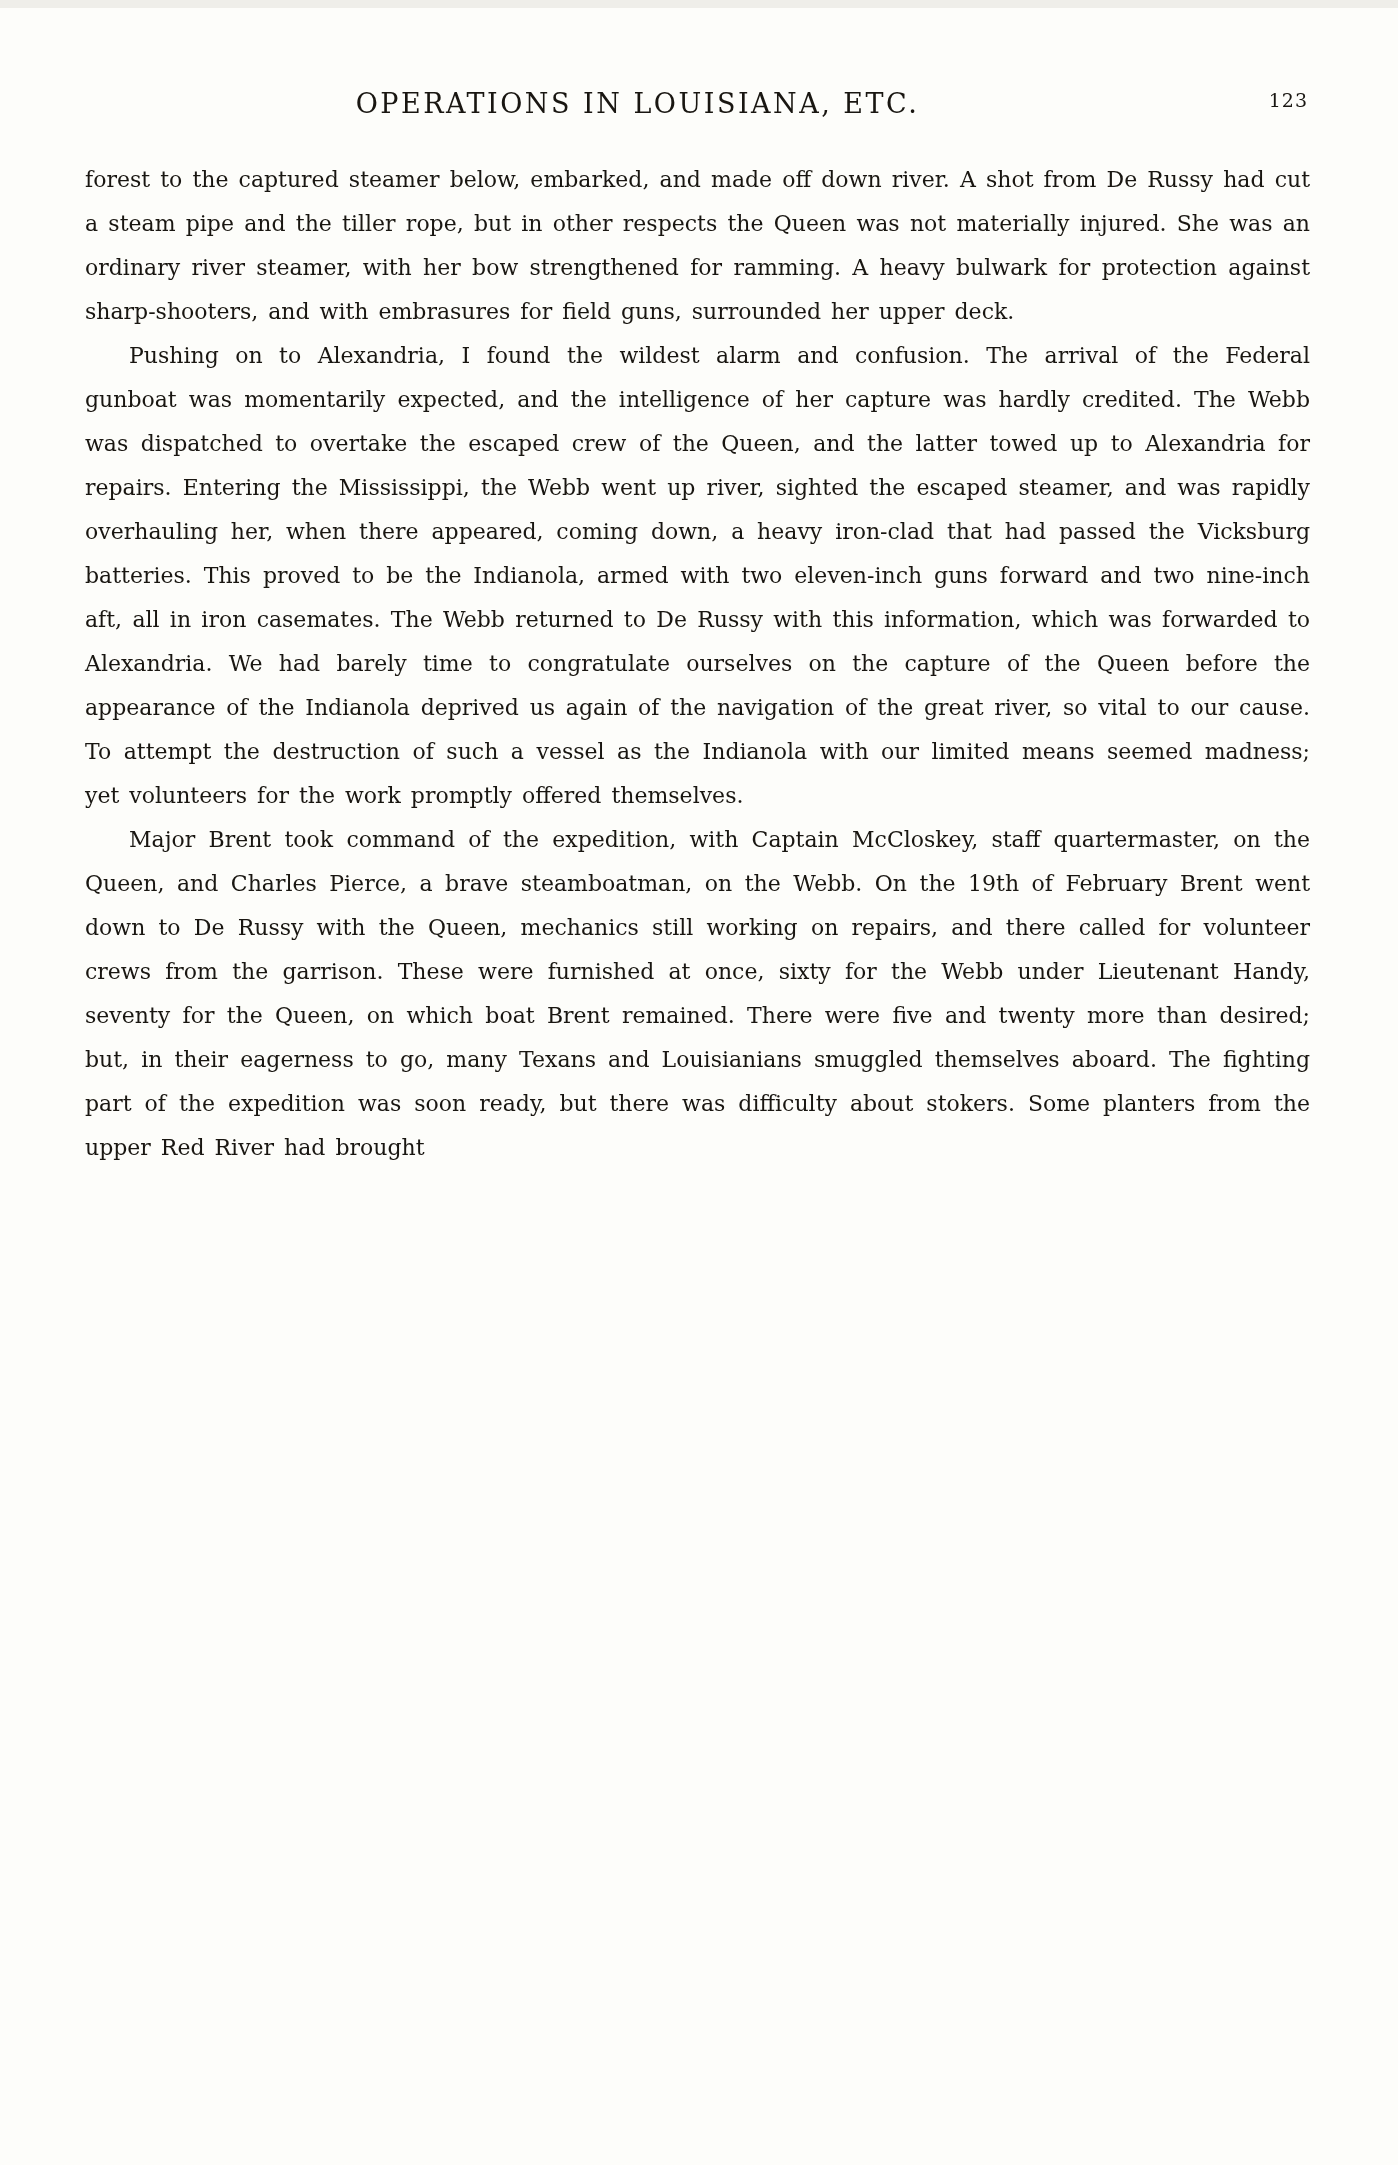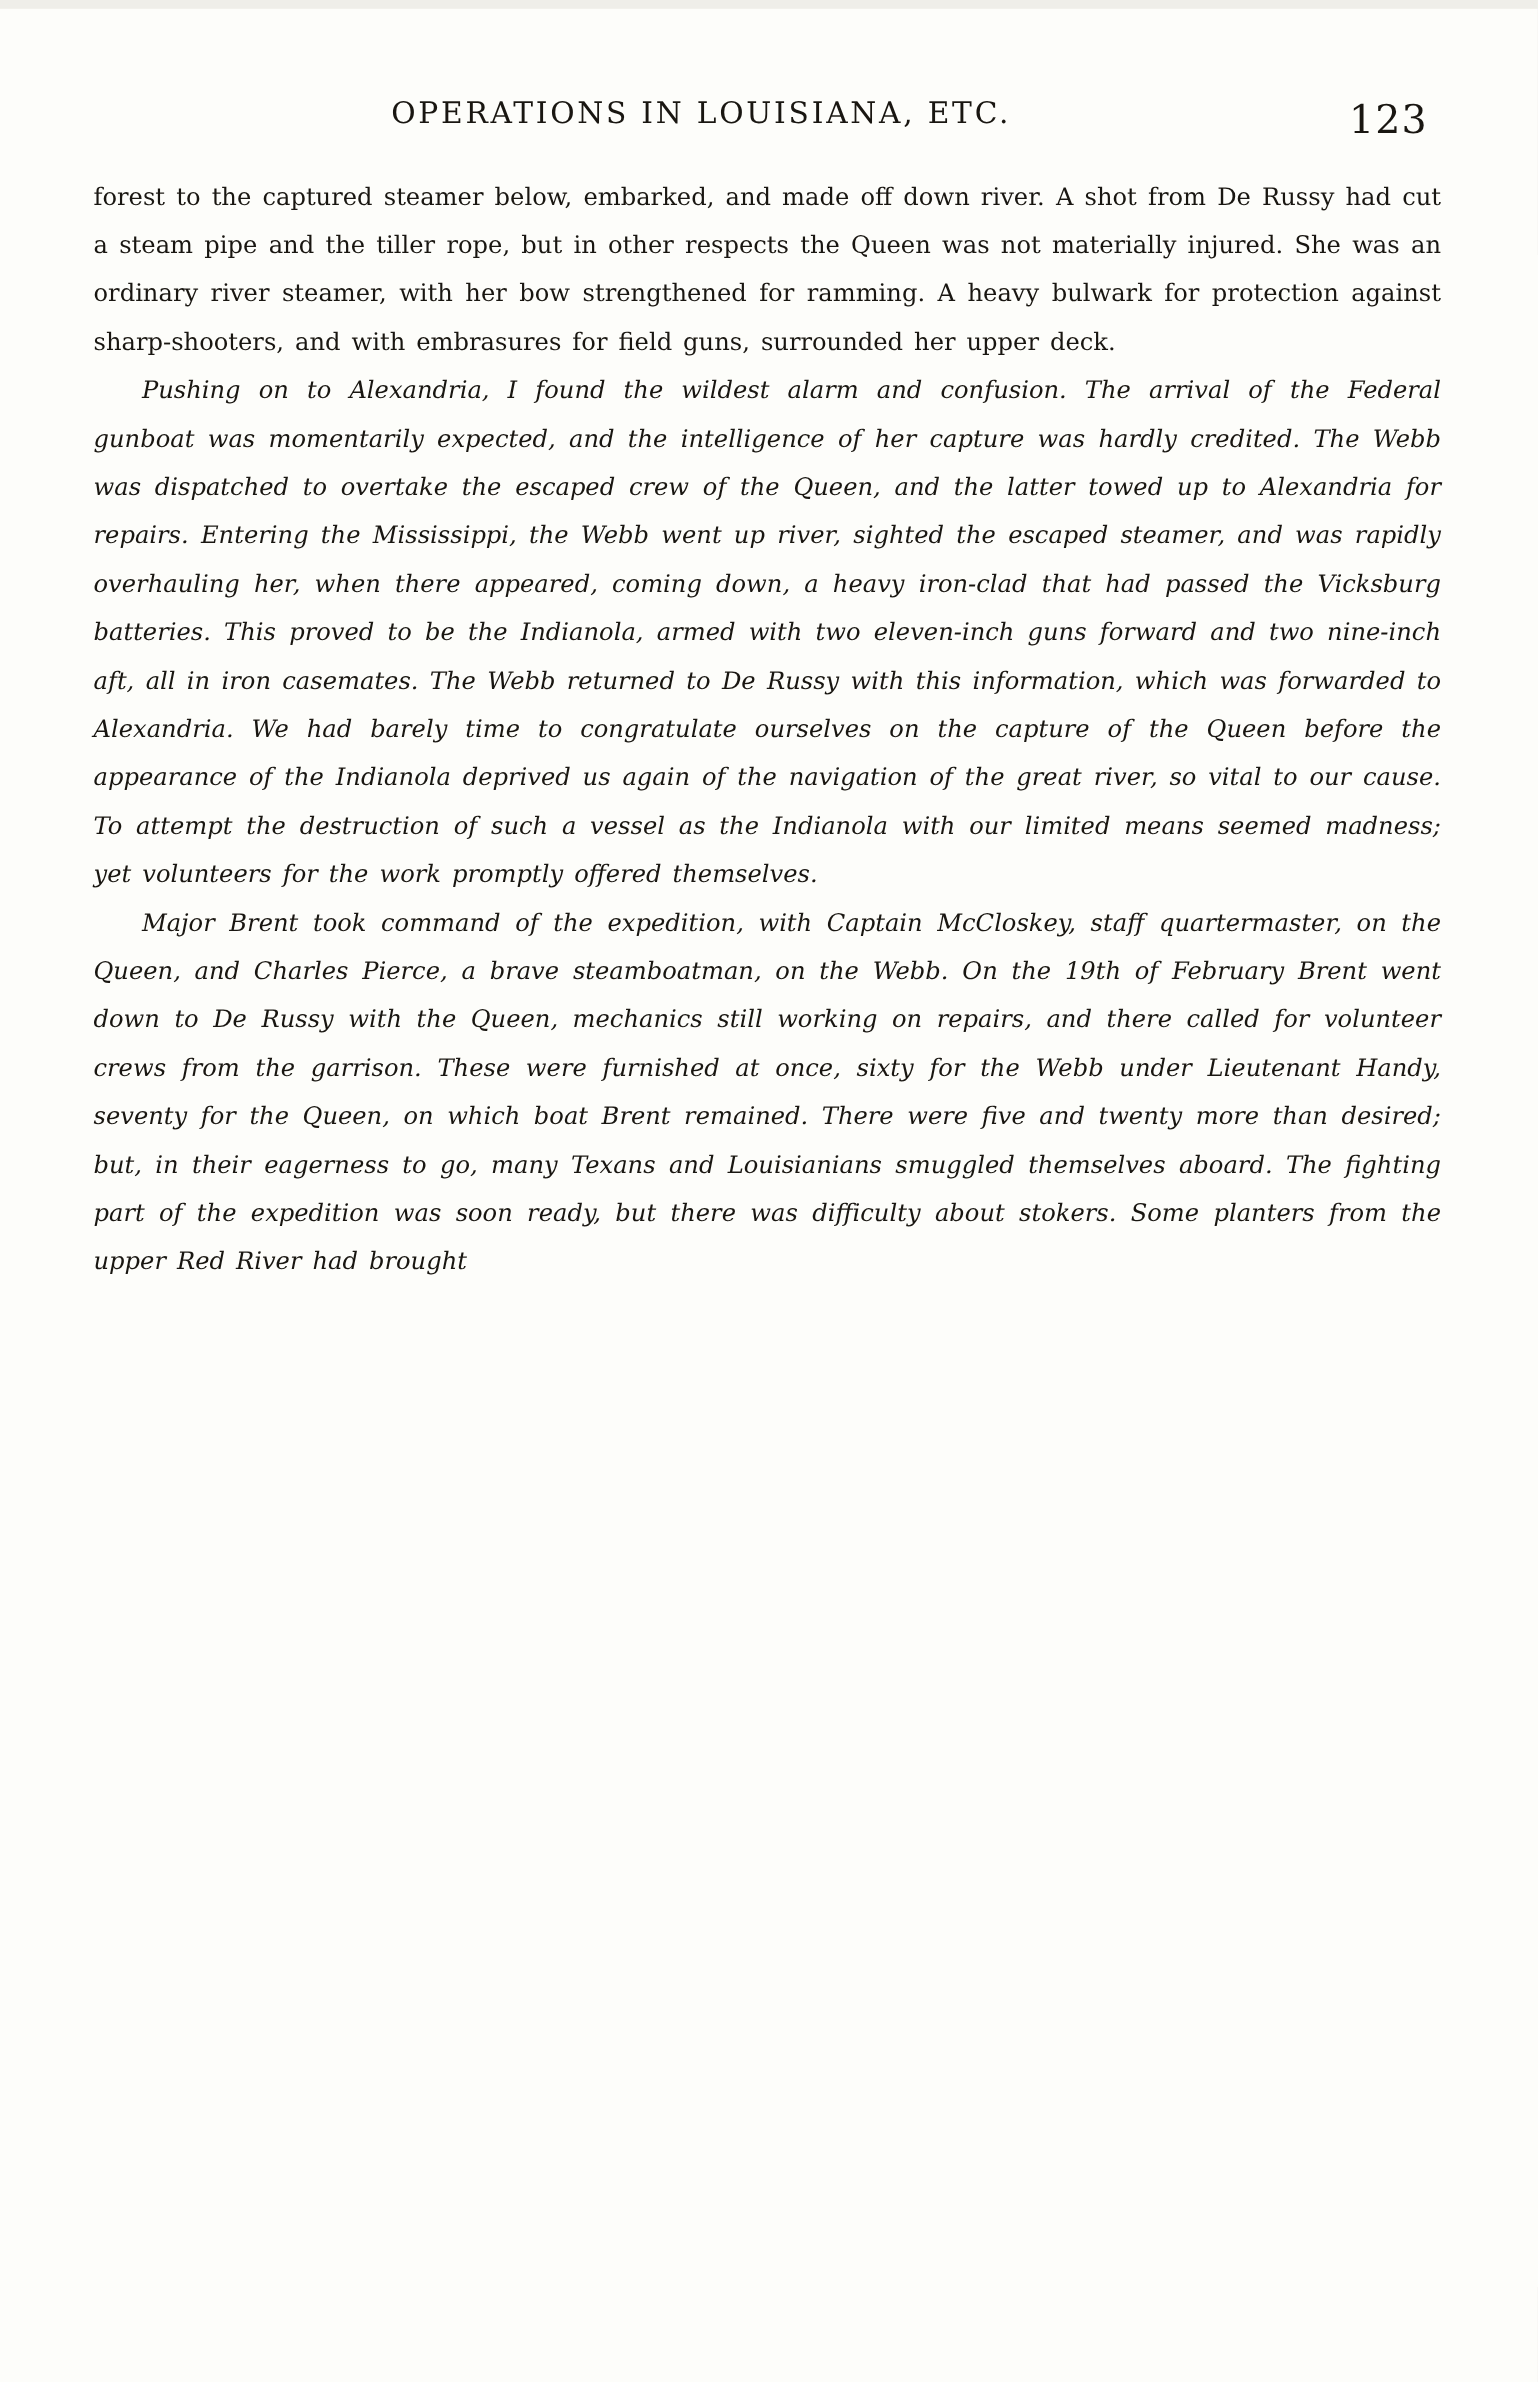--- a/index.html
+++ b/index.html
@@ -26,37 +26,36 @@
   }
   .head-title {
     display: block;
     text-align: center;
     font-size: 27px;
     letter-spacing: 2.5px;
     padding-right: 120px; 
   }
   .page-num {
     position: absolute;
-    right: 12px;
+    right: 2px;
     top: 1px;
-    font-size: 36px;
+    font-size: 19px;
     letter-spacing: 1px;
   }
   .text-block {
     font-size: 22px;
     line-height: 44px;
     text-align: justify;
     word-spacing: 3px;
   }
   .para {
     margin: 0;
   }
   .para.indent {
     text-indent: 44px;
-    font-style: italic;
   }
 </style>
 </head>
 <body>
 
 <div class="page">
 
   <header class="running-head">
     <span class="head-title">OPERATIONS IN LOUISIANA, ETC.</span>
     <span class="page-num">123</span>

